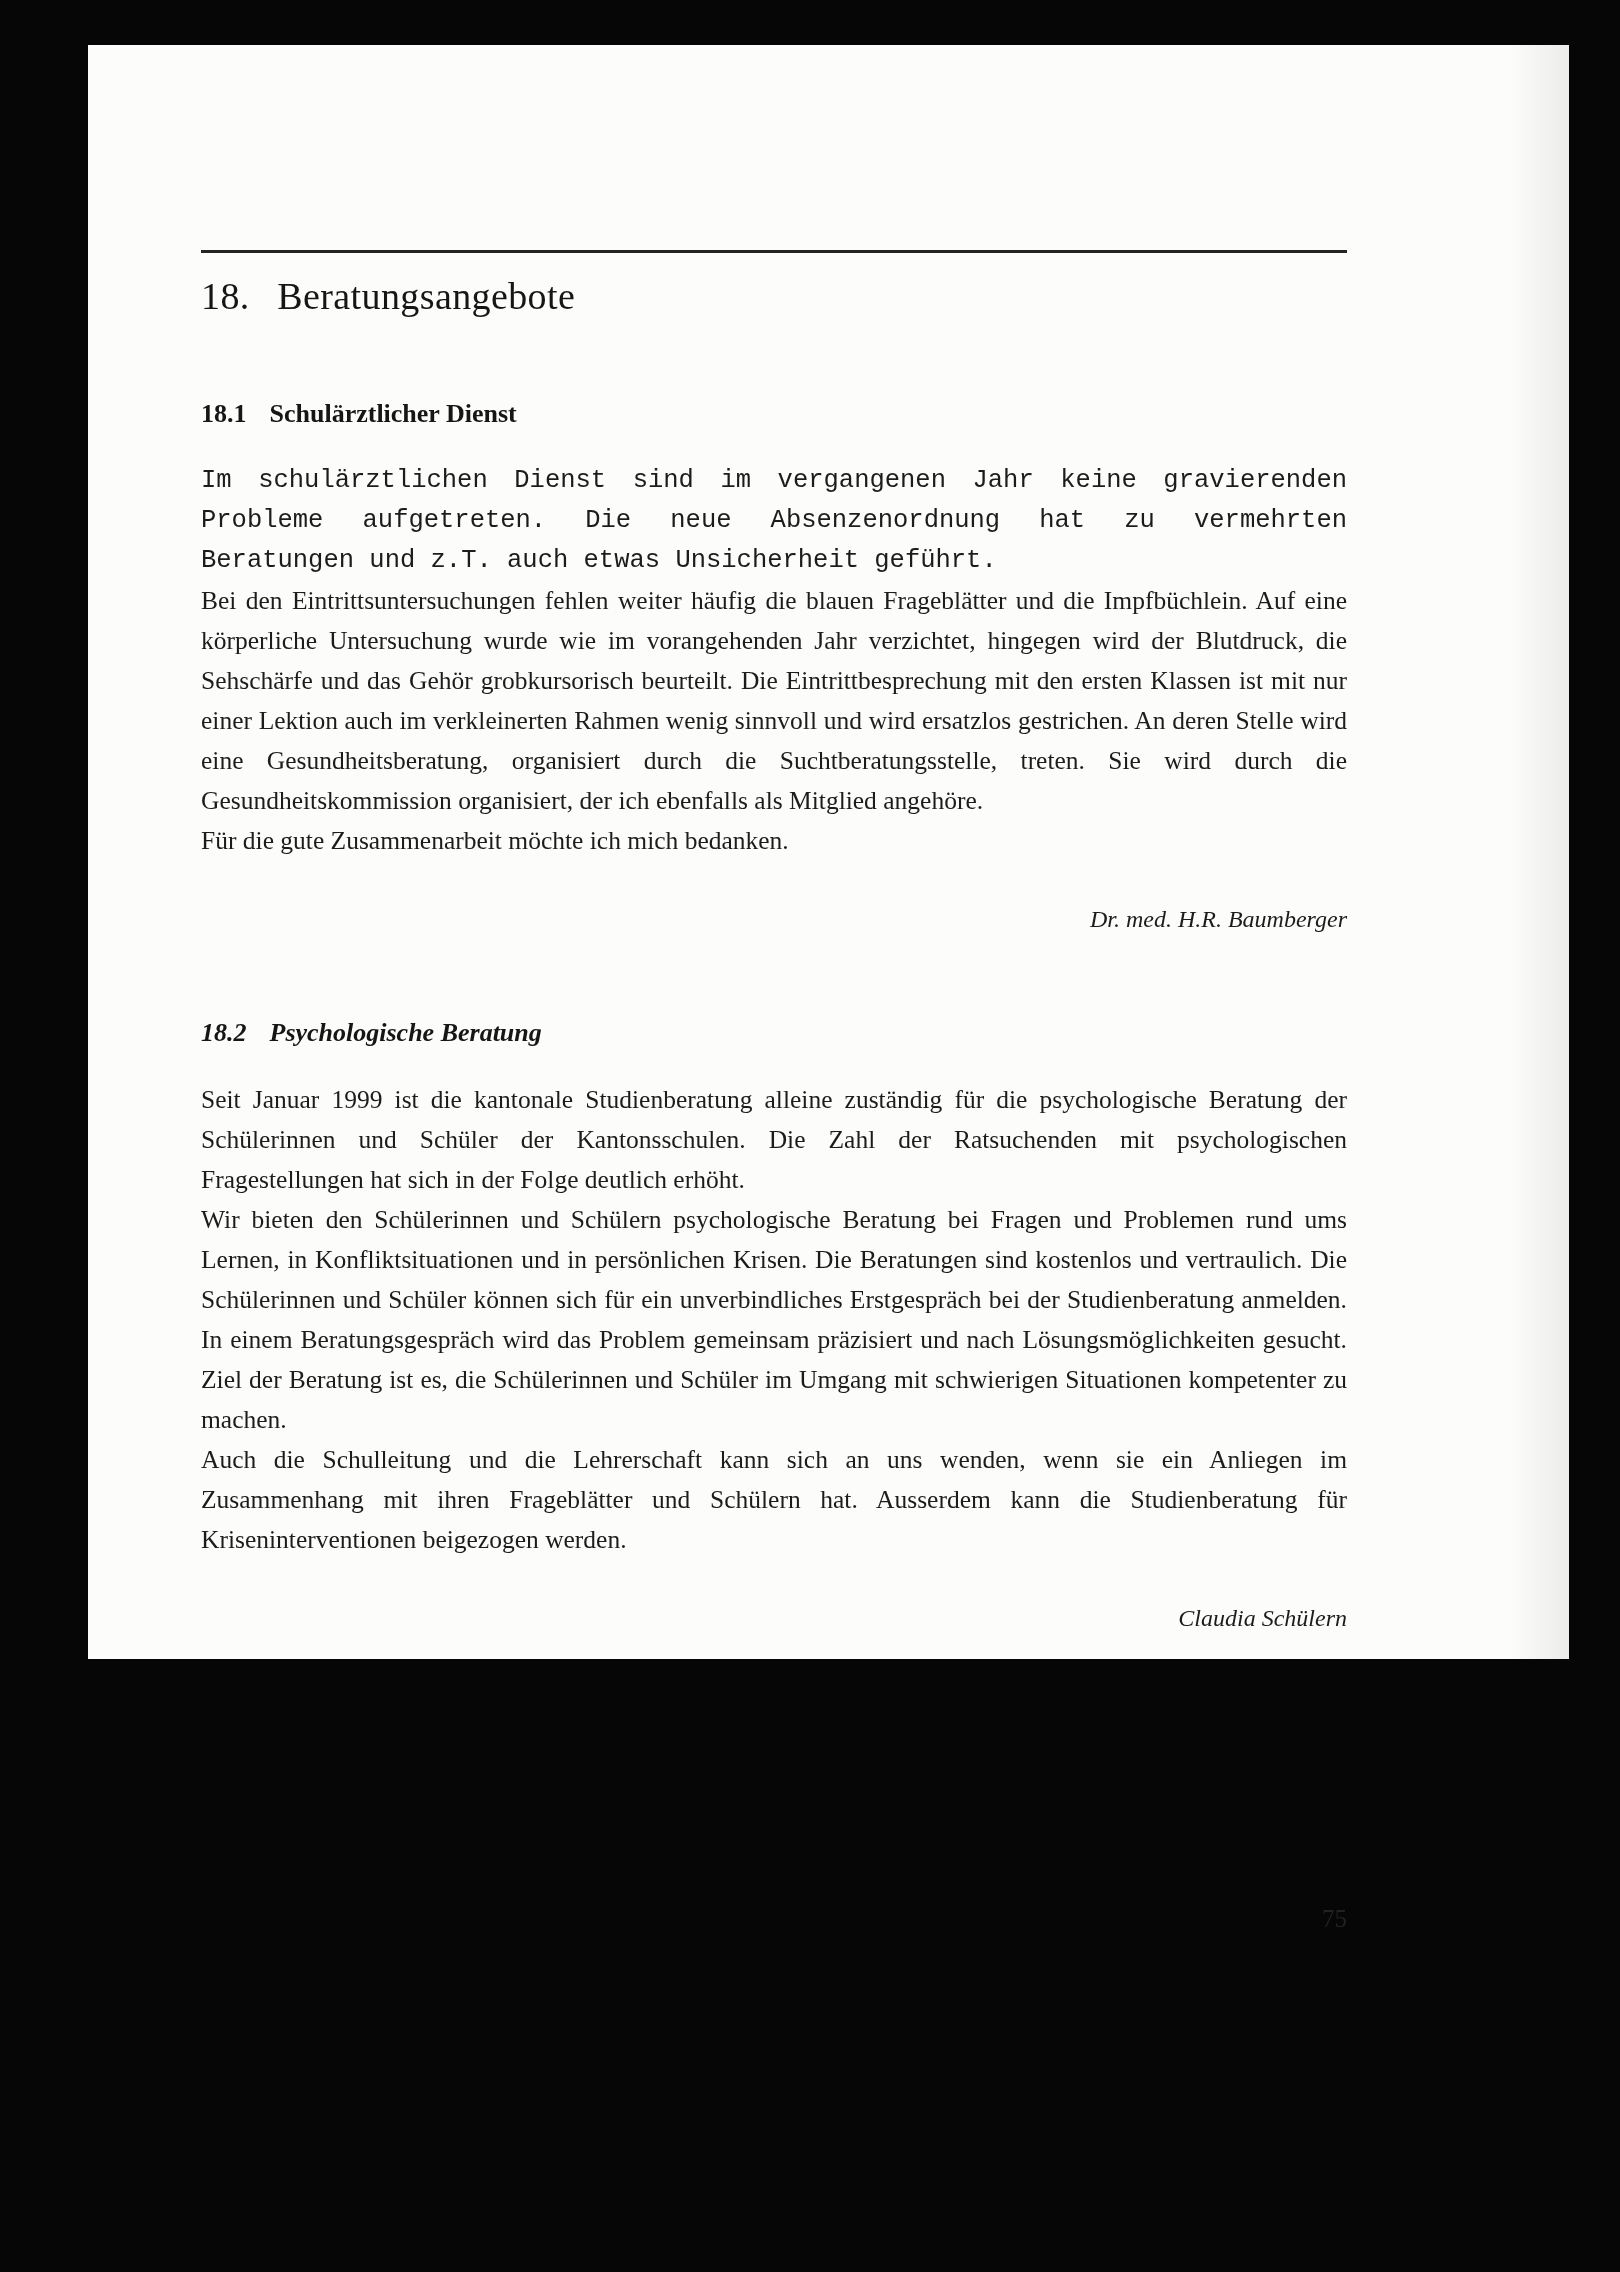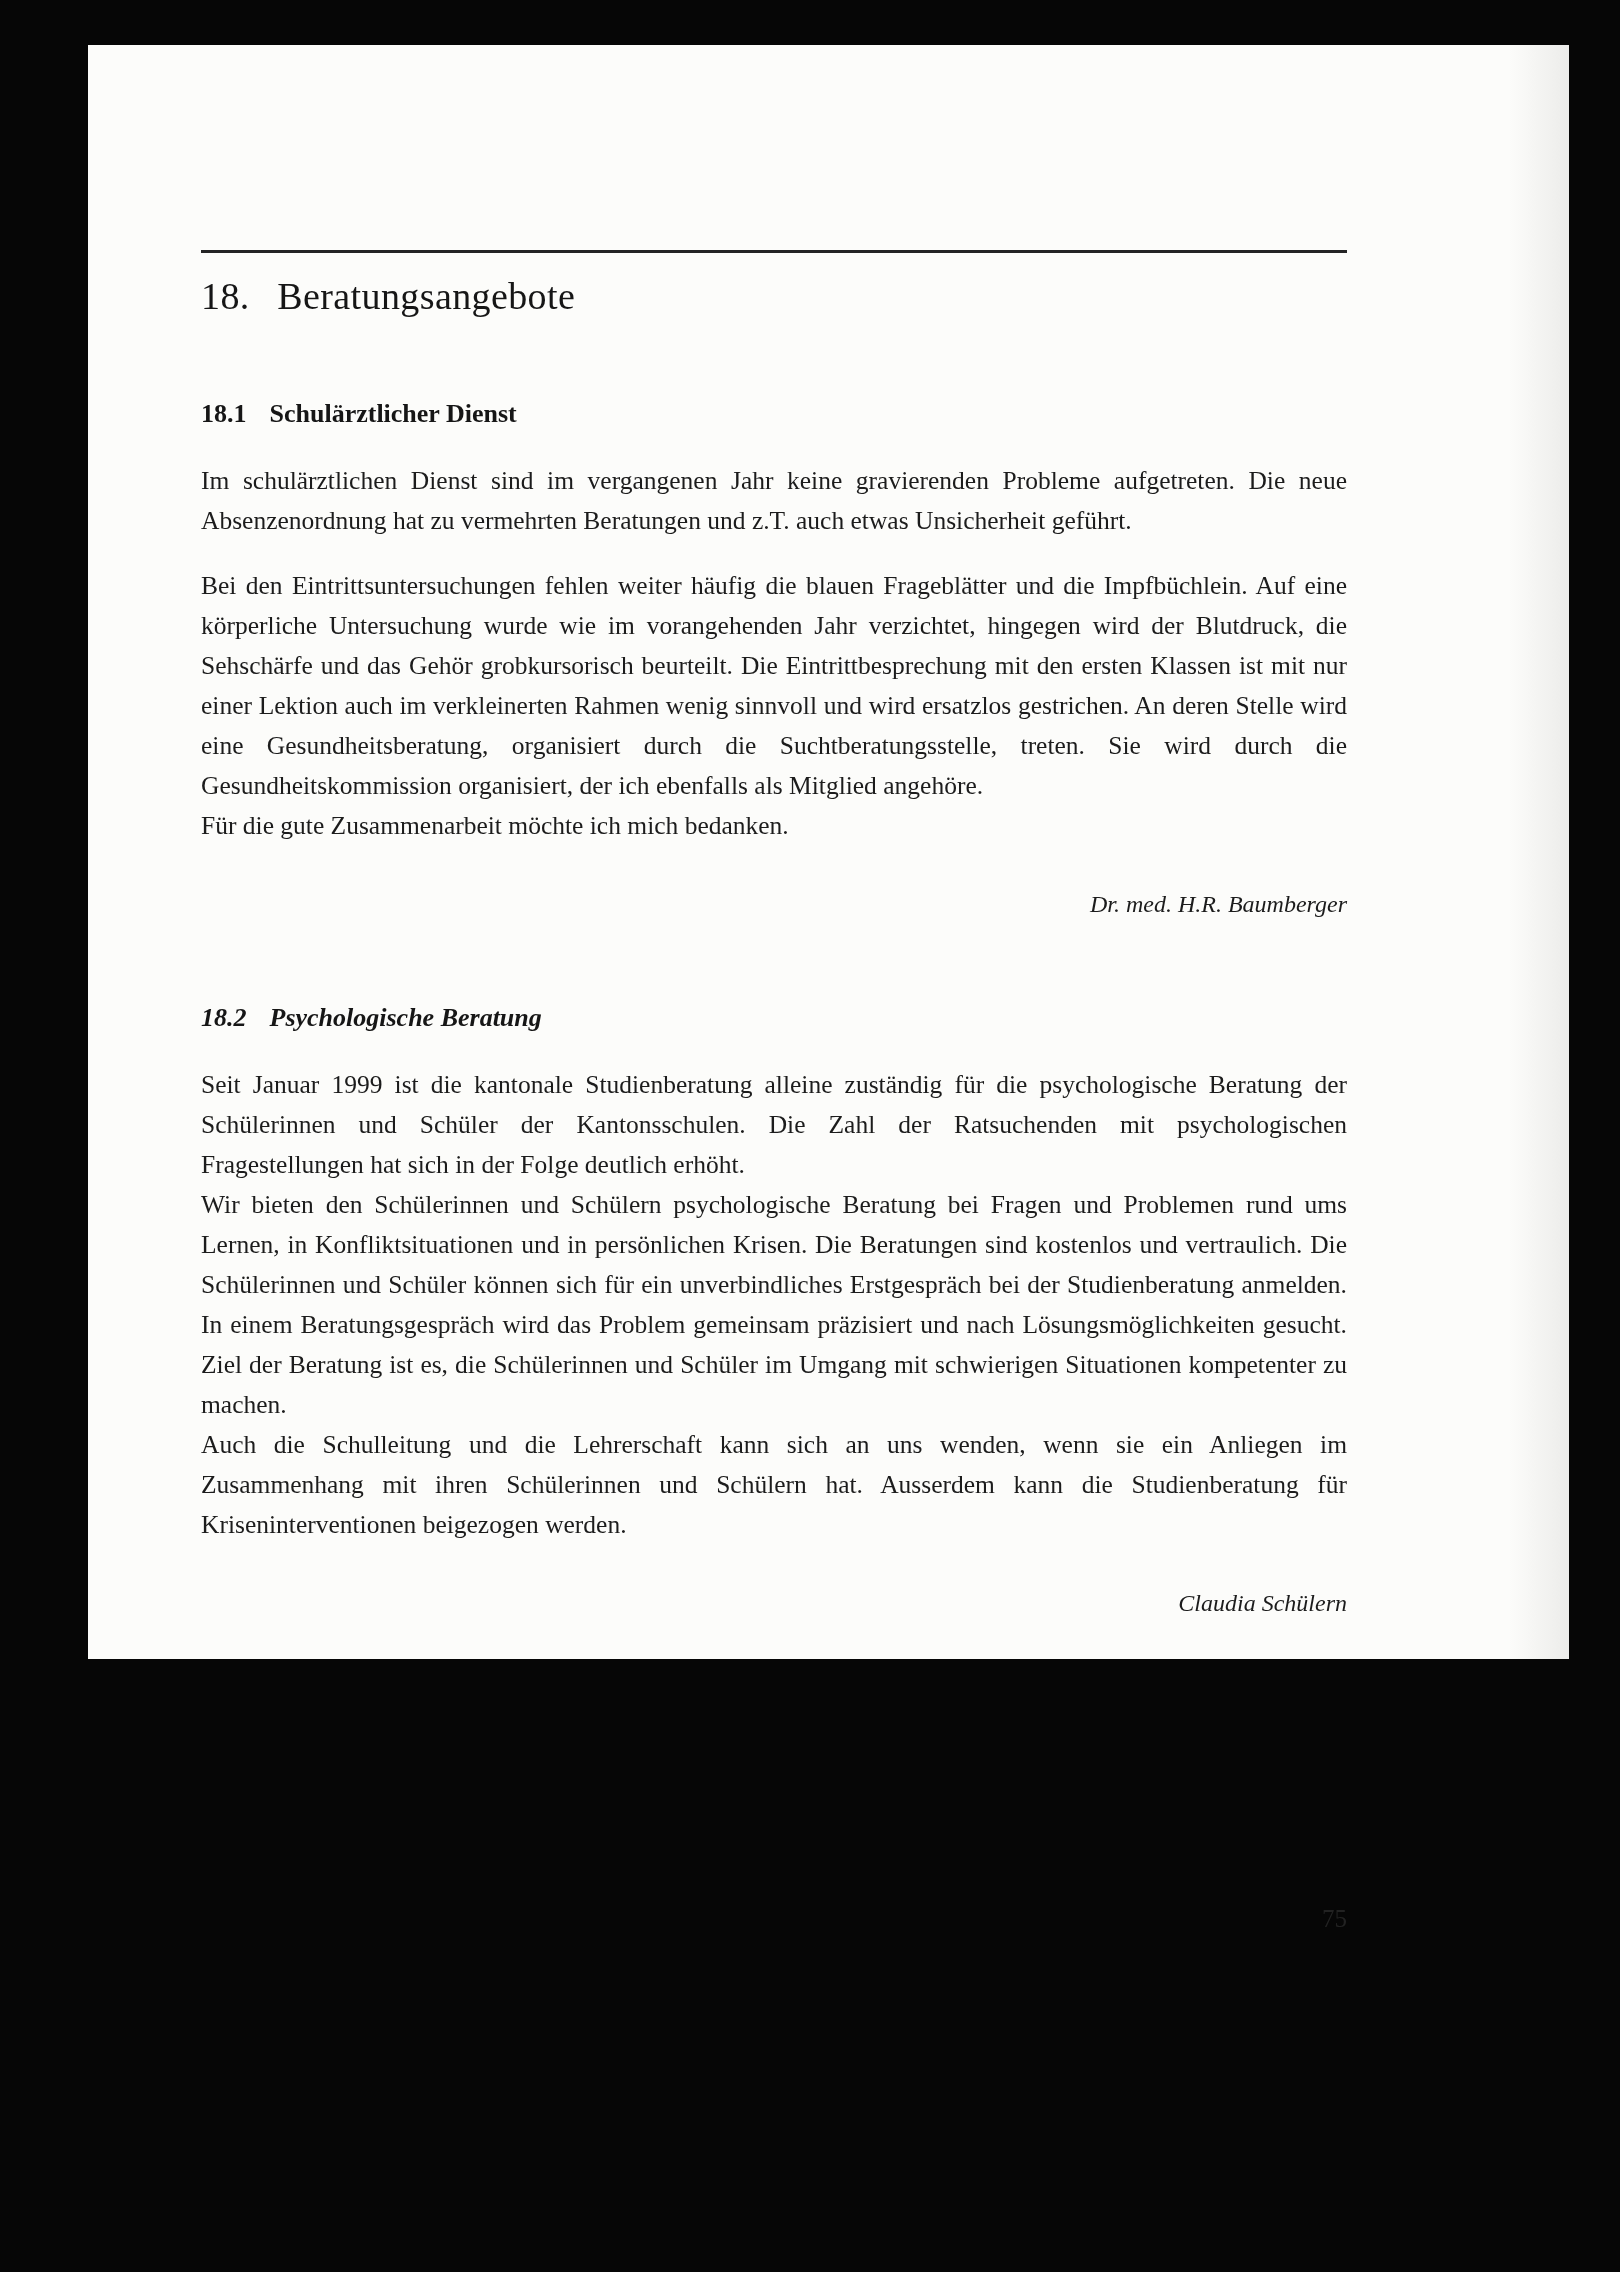--- a/index.html
+++ b/index.html
@@ -60,21 +60,21 @@
   .s2 h2.section-heading { margin-top: 85px; font-style: italic; }
 
   .para {
     font-size: 25.5px;
     line-height: 40px;
     text-align: justify;
     hyphens: auto;
     color: #1c1c1c;
   }
   .para-first { margin-top: 32px; }
-  .p-gap { margin-bottom: 25px; }
+  .p-gap { margin-bottom: 0; font-family: Liberation Mono, monospace; }
 
   .signature {
     font-size: 24px;
     font-style: italic;
     text-align: right;
     margin-top: 45px;
     color: #1c1c1c;
   }
 
   .page-number {
@@ -106,21 +106,21 @@
       <p class="para">Für die gute Zusammenarbeit möchte ich mich bedanken.</p>
       <div class="signature">Dr. med. H.R. Baumberger</div>
     </section>
 
     <section class="s2">
       <h2 class="section-heading">
         <span class="num">18.2</span><span>Psychologische Beratung</span>
       </h2>
       <p class="para para-first">Seit Januar 1999 ist die kantonale Studienberatung alleine zuständig für die psychologische Beratung der Schülerinnen und Schüler der Kantonsschulen. Die Zahl der Ratsuchenden mit psychologischen Fragestellungen hat sich in der Folge deutlich erhöht.</p>
       <p class="para">Wir bieten den Schülerinnen und Schülern psychologische Beratung bei Fragen und Problemen rund ums Lernen, in Konfliktsituationen und in persönlichen Krisen. Die Beratungen sind kostenlos und vertraulich. Die Schülerinnen und Schüler können sich für ein unverbindliches Erstgespräch bei der Studienberatung anmelden. In einem Beratungsgespräch wird das Problem gemeinsam präzisiert und nach Lösungsmöglichkeiten gesucht. Ziel der Beratung ist es, die Schülerinnen und Schüler im Umgang mit schwierigen Situationen kompetenter zu machen.</p>
-      <p class="para">Auch die Schulleitung und die Lehrerschaft kann sich an uns wenden, wenn sie ein Anliegen im Zusammenhang mit ihren Schülerinnen und Schülern hat. Ausserdem kann die Studienberatung für Kriseninterventionen beigezogen werden.</p>
+      <p class="para">Auch die Schulleitung und die Lehrerschaft kann sich an uns wenden, wenn sie ein Anliegen im Zusammenhang mit ihren Frageblätter und Schülern hat. Ausserdem kann die Studienberatung für Kriseninterventionen beigezogen werden.</p>
       <div class="signature">Claudia Schülern</div>
     </section>
 
   </div>
 
   <div class="page-number">75</div>
 </div>
 
 
 </body></html>

